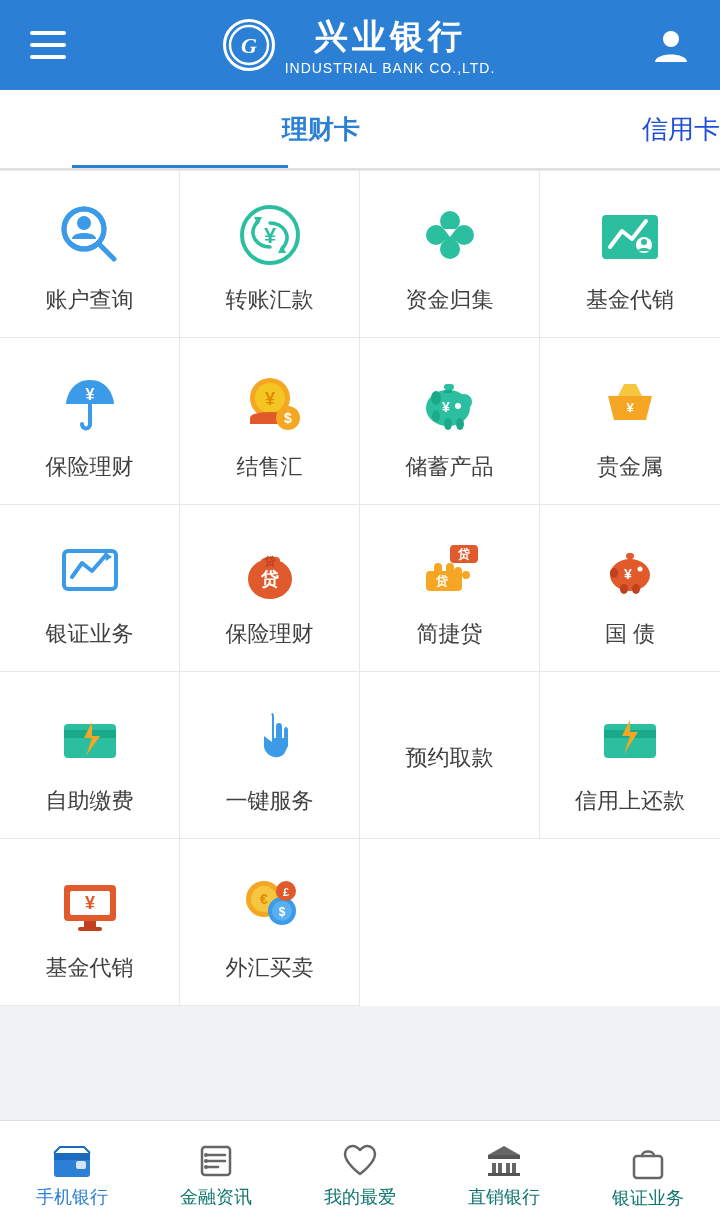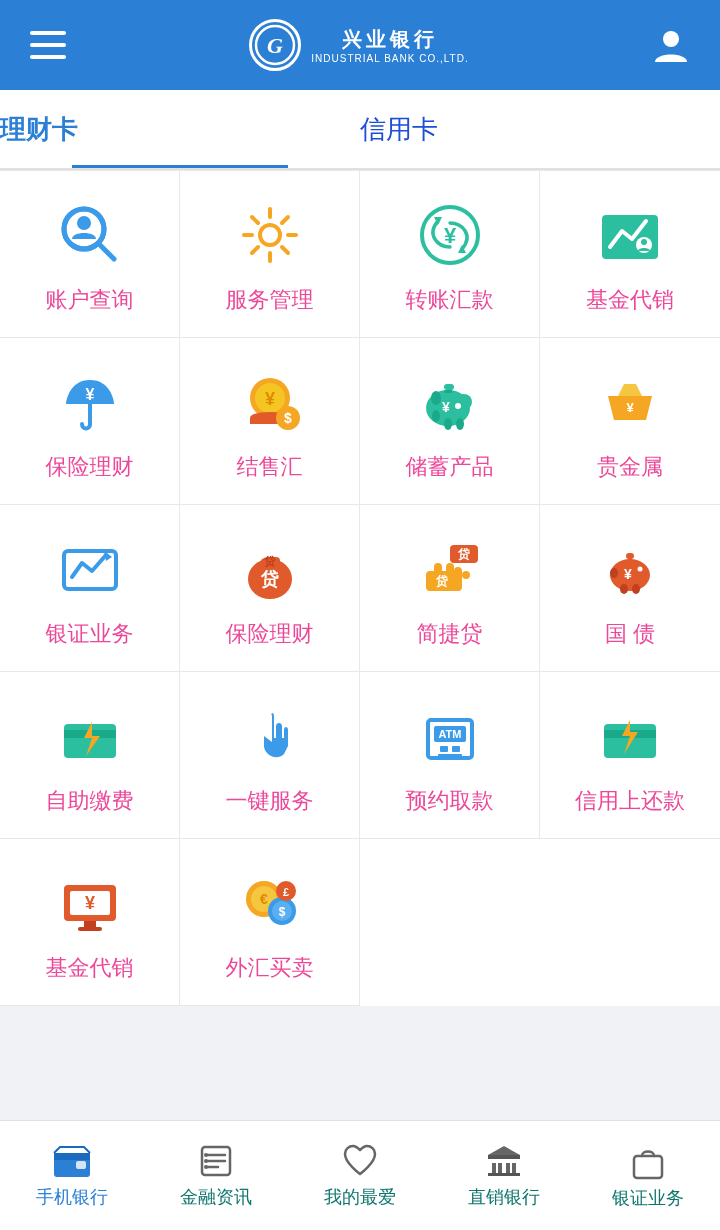--- a/index.html
+++ b/index.html
@@ -18,36 +18,36 @@
     .header-menu { color: white; font-size: 28px; cursor: pointer; }
     .header-logo { display: flex; align-items: center; gap: 10px; }
     .logo-circle {
       width: 52px; height: 52px;
       border: 3px solid white;
       border-radius: 50%;
       display: flex; align-items: center; justify-content: center;
       position: relative;
     }
     .logo-text { text-align: center; color: white; }
-    .logo-cn { font-size: 20px; font-weight: bold; letter-spacing: 4px; }
-    .logo-en { font-size: 10px; letter-spacing: 1px; text-align: center; }
+    .logo-cn { font-size: 34px; font-weight: bold; letter-spacing: 4px; }
+    .logo-en { font-size: 14px; letter-spacing: 1px; text-align: center; }
     .header-user { color: white; font-size: 28px; }
 
     
     .tab-bar {
       background: white;
       display: flex;
       height: 80px;
       border-bottom: 2px solid #e0e0e0;
     }
     .tab-item {
       flex: 1;
       display: flex;
       align-items: center;
-      justify-content: flex-start;
+      justify-content: flex-end;
       font-size: 26px;
       cursor: pointer;
       position: relative;
     }
     .tab-item.active {
       color: #2B7FD4;
       font-weight: bold;
     }
     .tab-item.active::after {
       content: '';
@@ -78,21 +78,21 @@
       cursor: pointer;
     }
     .grid-item:nth-child(4n) { border-right: none; }
     .grid-icon {
       width: 72px; height: 72px;
       margin-bottom: 14px;
       display: flex; align-items: center; justify-content: center;
     }
     .grid-label {
       font-size: 22px;
-      color: #ec4899;
+      color: #404040;
       text-align: center;
     }
 
     
     .bottom-nav {
       position: fixed;
       bottom: 0;
       width: 720px;
       height: 110px;
       background: white;
@@ -170,53 +170,50 @@
           <circle cx="28" cy="28" r="20" fill="none" stroke="#3B9BE8" stroke-width="5"></circle>
           <circle cx="28" cy="22" r="7" fill="#3B9BE8"></circle>
           <path d="M16 38 C16 30 40 30 40 38" fill="#3B9BE8"></path>
           <line x1="43" y1="43" x2="58" y2="58" stroke="#3B9BE8" stroke-width="5" stroke-linecap="round"></line>
           <circle cx="28" cy="28" r="20" fill="none" stroke="#3B9BE8" stroke-width="5"></circle>
         </svg>
       </div>
       <span class="grid-label">账户查询</span>
     </div>
 
-    <div class="grid-item">
-      <div class="grid-icon">
-        <svg width="68" height="68" viewBox="0 0 68 68">
-          <circle cx="34" cy="34" r="10" fill="none" stroke="#F5A623" stroke-width="4"></circle>
-          <g stroke="#F5A623" stroke-width="4" stroke-linecap="round">
-            <line x1="34" y1="8" x2="34" y2="16"></line>
-            <line x1="34" y1="52" x2="34" y2="60"></line>
-            <line x1="8" y1="34" x2="16" y2="34"></line>
-            <line x1="52" y1="34" x2="60" y2="34"></line>
-            <line x1="16" y1="16" x2="22" y2="22"></line>
-            <line x1="46" y1="46" x2="52" y2="52"></line>
-            <line x1="52" y1="16" x2="46" y2="22"></line>
-            <line x1="22" y1="46" x2="16" y2="52"></line>
-          </g>
-        </svg>
-      </div>
-      <span class="grid-label">服务管理</span>
-    </div>
 
     <div class="grid-item">
       <div class="grid-icon">
         <svg width="68" height="68" viewBox="0 0 68 68">
           <circle cx="34" cy="34" r="28" fill="none" stroke="#2BBFA0" stroke-width="4"></circle>
           <text x="34" y="42" text-anchor="middle" font-size="22" fill="#2BBFA0" font-weight="bold">¥</text>
           <path d="M22 20 C10 34 22 46 34 46" fill="none" stroke="#2BBFA0" stroke-width="3.5" stroke-linecap="round"></path>
           <path d="M46 48 C58 34 46 22 34 22" fill="none" stroke="#2BBFA0" stroke-width="3.5" stroke-linecap="round"></path>
           <polygon points="18,16 22,24 26,16" fill="#2BBFA0"></polygon>
           <polygon points="50,52 46,44 42,52" fill="#2BBFA0"></polygon>
         </svg>
       </div>
       <span class="grid-label">转账汇款</span>
     </div>
 
+    <div class="grid-item">
+      <div class="grid-icon">
+        <svg width="68" height="68" viewBox="0 0 68 68">
+
+          <circle cx="34" cy="20" r="10" fill="#2BBFA0"></circle>
+          <circle cx="34" cy="48" r="10" fill="#2BBFA0"></circle>
+          <circle cx="20" cy="34" r="10" fill="#2BBFA0"></circle>
+          <circle cx="48" cy="34" r="10" fill="#2BBFA0"></circle>
+          <circle cx="34" cy="34" r="8" fill="#2BBFA0"></circle>
+
+          <polygon points="34,36 28,28 40,28" fill="white"></polygon>
+        </svg>
+      </div>
+      <span class="grid-label">资金归集</span>
+    </div>
 
 
     <div class="grid-item">
       <div class="grid-icon">
         <svg width="68" height="68" viewBox="0 0 68 68">
           <rect x="6" y="14" width="56" height="44" rx="4" fill="#2BBFA0"></rect>
           <polyline points="14,46 26,30 36,38 50,20" fill="none" stroke="white" stroke-width="4" stroke-linecap="round" stroke-linejoin="round"></polyline>
 
           <circle cx="48" cy="44" r="8" fill="white"></circle>
           <circle cx="48" cy="41" r="3" fill="#2BBFA0"></circle>
@@ -370,32 +367,20 @@
       <div class="grid-icon">
         <svg width="68" height="68" viewBox="0 0 68 68">
 
           <path d="M36 14 L36 40 L28 34 L28 44 C28 52 40 60 48 52 L52 44 L52 28 C52 24 48 24 48 28 L48 36 L46 36 L46 24 C46 20 40 20 40 24 L40 36 L38 36 L38 14 C38 10 34 10 36 14Z" fill="#3B9BE8"></path>
         </svg>
       </div>
       <span class="grid-label">一键服务</span>
     </div>
 
     <div class="grid-item">
-      <div class="grid-icon">
-        <svg width="68" height="68" viewBox="0 0 68 68">
-
-          <rect x="12" y="18" width="44" height="38" rx="3" fill="none" stroke="#3B9BE8" stroke-width="4"></rect>
-          <rect x="18" y="24" width="32" height="16" rx="2" fill="#3B9BE8"></rect>
-          <text x="34" y="36" text-anchor="middle" font-size="11" fill="white" font-weight="bold">ATM</text>
-          <rect x="24" y="44" width="8" height="6" rx="1" fill="#3B9BE8"></rect>
-          <rect x="36" y="44" width="8" height="6" rx="1" fill="#3B9BE8"></rect>
-
-          <rect x="22" y="52" width="24" height="4" rx="1" fill="#3B9BE8"></rect>
-        </svg>
-      </div>
       <span class="grid-label">预约取款</span>
     </div>
 
     <div class="grid-item">
       <div class="grid-icon">
         <svg width="68" height="68" viewBox="0 0 68 68">
 
           <rect x="8" y="22" width="52" height="34" rx="4" fill="#2BBFA0"></rect>
           <rect x="8" y="28" width="52" height="8" fill="#1AAA8A"></rect>
           <polygon points="34,18 26,34 34,34 28,52 42,30 34,30" fill="#F5A623"></polygon>

